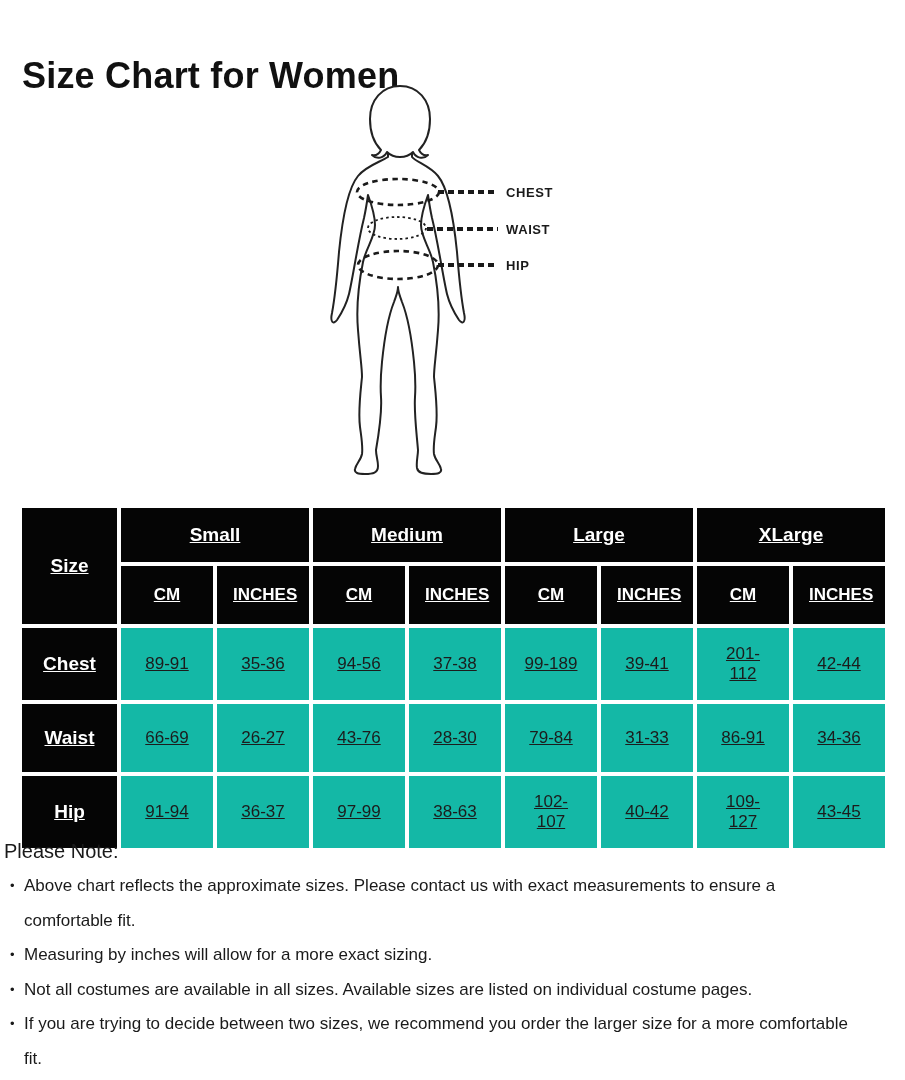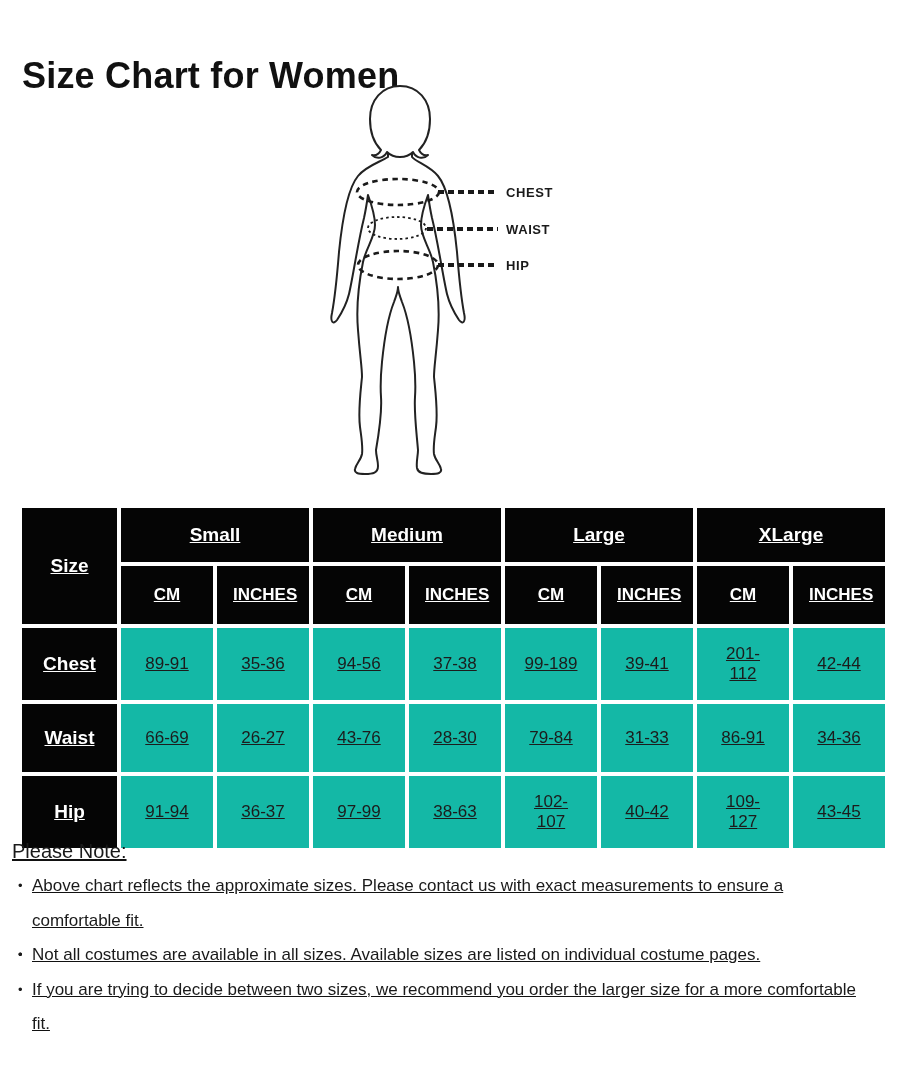--- a/index.html
+++ b/index.html
@@ -42,21 +42,21 @@
   }
   .size-table .group-row th { height: 42px; font-size: 19px; }
   .size-table .unit-row th  { height: 58px; font-size: 17px; }
   .size-table .corner { font-size: 19px; }
   .size-table .row-hdr { font-size: 19px; }
   .size-table td.val {
     background: #14b8a6; color: #1c1c1c; font-size: 17px; height: 68px;
   }
 
   
-  .notes { position: absolute; left: 12px; top: 834px; width: 852px; text-decoration: underline; }
+  .notes { position: absolute; left: 4px; top: 834px; width: 852px; }
   .notes-heading { font-size: 20px; line-height: 35px; color: #1a1a1a; }
   .note-item { position: relative; padding-left: 20px; font-size: 17px; line-height: 34.5px; color: #1a1a1a; }
   .note-item .bullet { position: absolute; left: 6px; top: 0; font-size: 13px; line-height: 34.5px; }
 </style>
 </head>
 <body>
 
 <h1 class="page-title">Size Chart for Women</h1>
 
 <svg class="figure-svg" viewBox="0 0 170 398">
@@ -197,20 +197,21 @@
   </table>
 
 <div class="notes">
   <div class="notes-heading">Please Note:</div>
   <div class="note-item">
     <span class="bullet">•</span>
     <span>Above chart reflects the approximate sizes. Please contact us with exact measurements to ensure a comfortable fit.</span>
   </div>
   <div class="note-item">
     <span class="bullet">•</span>
+    <span>Measuring by inches will allow for a more exact sizing.</span>
   </div>
   <div class="note-item">
     <span class="bullet">•</span>
     <span>Not all costumes are available in all sizes. Available sizes are listed on individual costume pages.</span>
   </div>
   <div class="note-item">
     <span class="bullet">•</span>
     <span>If you are trying to decide between two sizes, we recommend you order the larger size for a more comfortable fit.</span>
   </div>
 </div>

